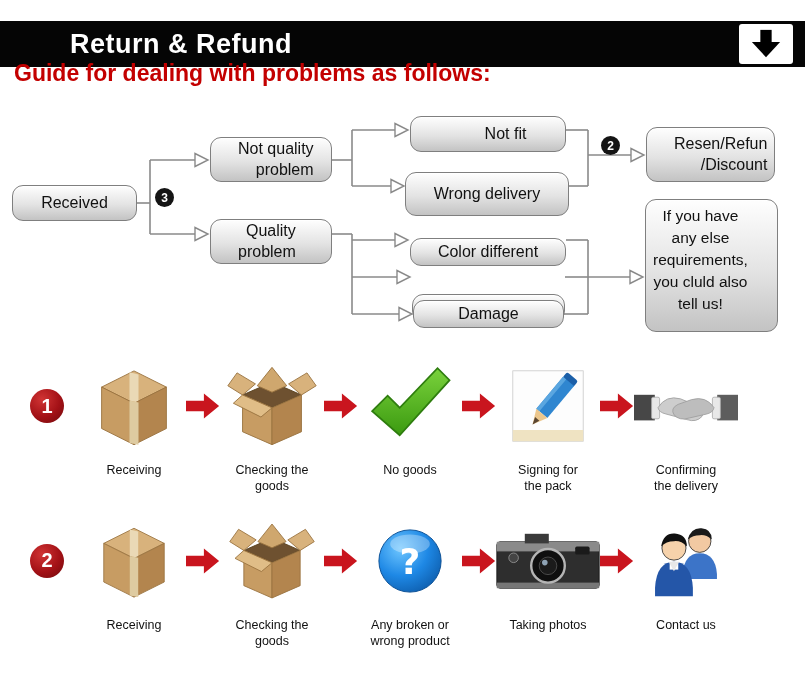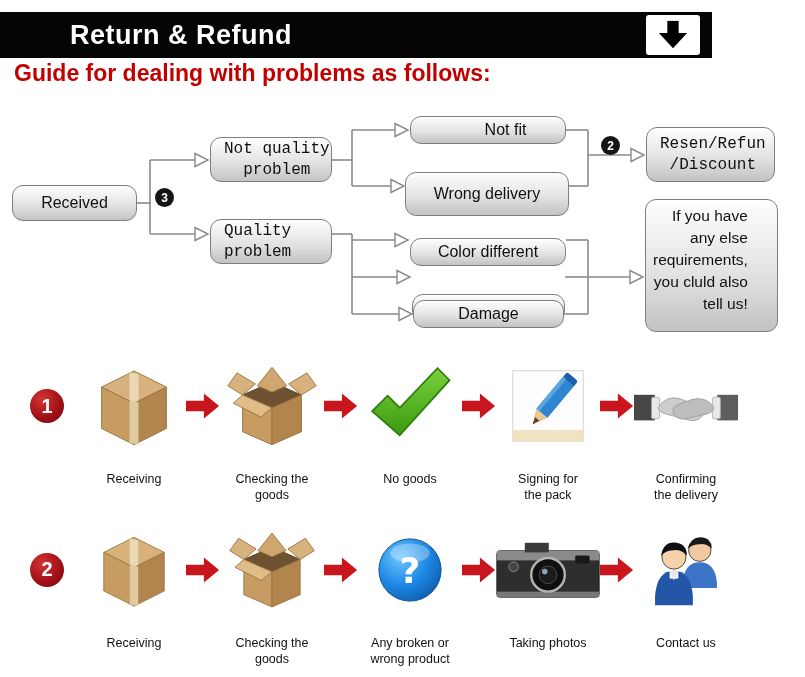--- a/index.html
+++ b/index.html
@@ -1,44 +1,44 @@
 <!DOCTYPE html>
 <html><head>
 <meta charset="utf-8">
 <style>
   * { margin:0; padding:0; box-sizing:border-box; }
   body { background:#fff; font-family:"Liberation Sans","DejaVu Sans",sans-serif; }
   .page { position:relative; width:805px; height:677px; background:#fff; overflow:hidden; }
 
   
-  .topbar { position:absolute; top:12px; left:0; width:712px; height:46px; background:#050505; display:flex; align-items:center; }
+  .topbar { position:absolute; top:21px; left:0; width:805px; height:46px; background:#050505; display:flex; align-items:center; }
   .topbar h1 { color:#fff; font-size:27px; font-weight:bold; margin-left:70px; letter-spacing:0.5px; }
   .dl-box { position:absolute; right:12px; top:3px; width:54px; height:40px; background:#fff; border-radius:3px; display:flex; align-items:center; justify-content:center; }
 
   
   .guide-heading { position:absolute; top:60px; left:14px; font-size:23px; font-weight:bold; color:#c30000; }
 
   
   .flowchart { position:absolute; top:0; left:0; width:805px; height:350px; }
   .connectors { position:absolute; top:0; left:0; z-index:0; }
   .fbox {
     position:absolute; z-index:1;
     background:linear-gradient(180deg,#fefefe 0%,#e3e3e3 55%,#c3c3c3 100%);
     border:1px solid #7f7f7f; border-radius:11px;
     box-shadow: inset 0 1px 0 #ffffff;
     display:flex; align-items:center; justify-content:center;
     font-size:16px; color:#111; white-space:pre-line; line-height:1.3;
     text-align:center;
   }
-  .fbox.left { justify-content:flex-start; text-align:center; padding-left:13px;font-family:Liberation Mono, monospace; }
-  .fbox.topleft { justify-content:flex-start; align-items:flex-start; text-align:right; padding:5px 24px 0 7px; line-height:1.42; font-size:15.5px; }
+  .fbox.left { justify-content:flex-start; text-align:right; padding-left:27px; }
+  .fbox.topleft { justify-content:flex-start; align-items:flex-start; text-align:center; padding:5px 24px 0 7px; line-height:1.42; font-size:15.5px; }
   .fb-received { left:12px; top:185px; width:125px; height:36px; }
   .fb-notq { left:210px; top:137px; width:122px; height:45px; }
   .fb-quality { left:210px; top:219px; width:122px; height:45px; }
-  .fb-notfit { left:410px; top:116px; width:156px; height:28px;padding-left:35px; }
+  .fb-notfit { left:410px; top:116px; width:156px; height:36px;padding-left:35px; }
   .fb-wrongdel { left:405px; top:172px; width:164px; height:44px; }
   .fb-resen { left:646px; top:127px; width:129px; height:55px; }
   .fb-colordiff { left:410px; top:238px; width:156px; height:28px; }
   .fb-qualdef { left:412px; top:263px; width:153px; height:28px;margin-top:31px; }
   .fb-damage { left:413px; top:300px; width:151px; height:28px; }
   .fb-note { left:645px; top:199px; width:133px; height:133px; }
 
   .fbadge { position:absolute; z-index:2; width:19px; height:19px; border-radius:50%; background:#141414;
             color:#fff; font-size:12px; font-weight:bold; display:flex; align-items:center; justify-content:center; }
   .fbadge.b3 { left:155px; top:188px; }
@@ -46,21 +46,21 @@
 
   
   .process { position:absolute; top:356px; left:0; width:805px; }
   .prow { display:flex; align-items:flex-start; padding-left:30px; }
   .prow.second { margin-top:16px; }
   .row-badge { width:34px; height:34px; border-radius:50%;
                background:radial-gradient(circle at 35% 30%, #d03434 0%, #a31116 55%, #6f0a0c 100%);
                color:#fff; font-weight:bold; font-size:20px;
                display:flex; align-items:center; justify-content:center;
                margin:33px 18px 0 0; flex:none; }
-  .step { width:104px; display:flex; flex-direction:column; align-items:center; flex:none;gap:9px; }
+  .step { width:104px; display:flex; flex-direction:column; align-items:center; flex:none; }
   .icon-cell { height:100px; display:flex; align-items:center; justify-content:center; }
   .step-label { font-size:12.5px; color:#111; text-align:center; white-space:pre-line; margin-top:6px; line-height:1.3; }
   .flow-arrow { width:34px; height:100px; display:flex; align-items:center; justify-content:center; flex:none; }
 </style>
 </head>
 <body>
 
 <div class="page">
 
   <header class="topbar">

